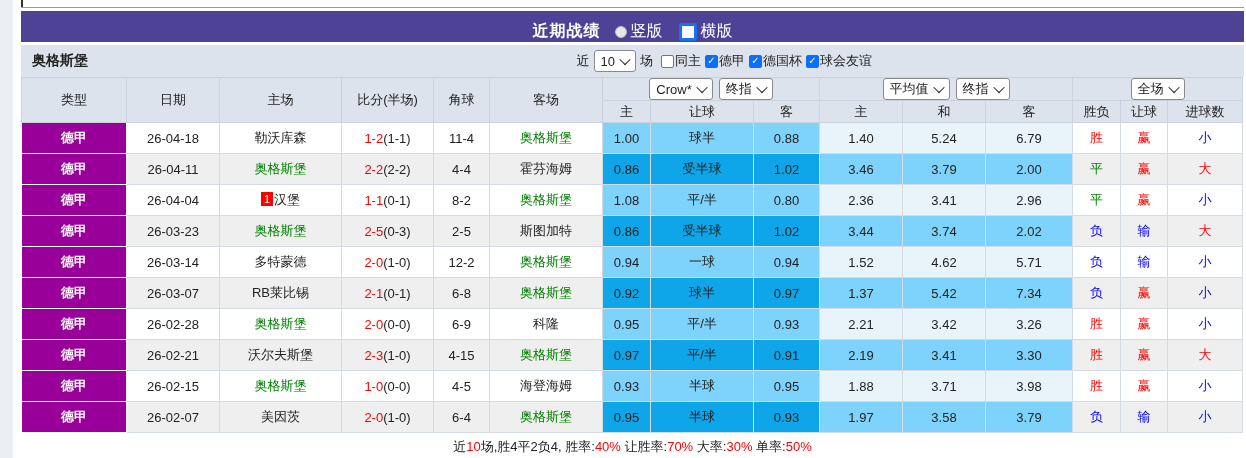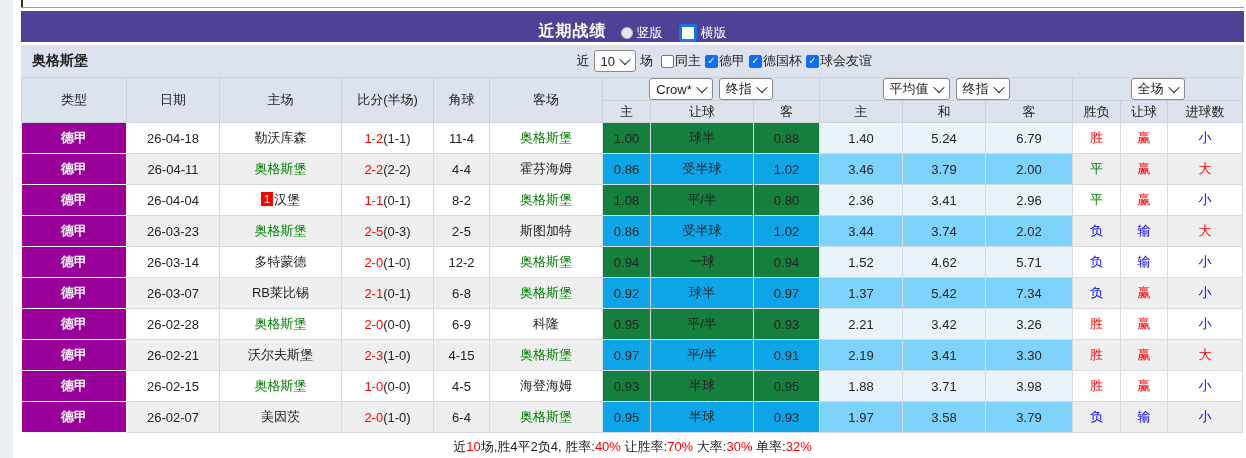--- a/index.html
+++ b/index.html
@@ -8,21 +8,21 @@
   .left-rail{position:absolute;left:0;top:0;width:13px;height:458px;background:#ebeff4;}
   .content{position:absolute;left:21px;top:0;width:1223px;}
   
   .top-strip{height:11px;position:relative;}
   .artifact-h{position:absolute;left:0;top:7px;right:0;height:1px;background:#9a9a9a;}
   .artifact-v{position:absolute;left:0;top:0;width:2px;height:7px;background:#333;}
   
   .banner{height:31px;background:#4e4296;display:flex;align-items:flex-end;justify-content:center;gap:14px;}
   .banner-title{color:#fff;font-weight:bold;font-size:16px;letter-spacing:1px;}
   .radio-group{display:flex;align-items:center;gap:16px;}
-  .radio-item{display:flex;align-items:center;gap:4px;color:#fff;font-size:13px;cursor:pointer;}
+  .radio-item{display:flex;align-items:center;gap:4px;color:#fff;font-size:16px;cursor:pointer;}
   .radio{width:12px;height:12px;border-radius:50%;box-sizing:border-box;}
   .radio.unsel{background:#e8e8e8;border:1px solid #bbb;}
   .radio.sel{background:#fff;border:3px solid #1a73e8;}
   
   .gap3{height:3px;background:#fff;}
   .filter-row{height:32px;background:#dde3ed;display:flex;align-items:center;font-size:13px;}
   .team-name{font-weight:bold;font-size:14px;padding-left:11px;}
   .filter-controls{margin-left:auto;margin-right:372px;display:flex;align-items:center;gap:4px;}
   .sel{display:inline-flex;align-items:center;gap:6px;background:#fff;border:1px solid #8a8a8a;
        border-radius:3px;padding:1px 6px;height:18px;font-size:13px;cursor:pointer;}
@@ -36,21 +36,21 @@
   
   table{border-collapse:collapse;table-layout:fixed;width:1221px;font-size:13px;}
   th,td{border:1px solid #c9d2dd;text-align:center;padding:0;overflow:hidden;white-space:nowrap;}
   thead th{background:#dde3ed;font-weight:normal;color:#222;}
   thead tr.h1 th{height:18px;}
   thead tr.h2 th{height:21px;}
   .selwrap{display:flex;align-items:center;justify-content:center;gap:6px;}
   tbody td{height:30px;border-color:#d5dbe3;}
   tr.odd td{background:#fff;}
   tr.even td{background:#efefef;}
-  tr.odd td.a{background:#15803d;}
+  tr.odd td.a{background:#7dd3fc;}
   tr.even td.a{background:#0ea5e9;}
   tr.odd td.e{background:#e9f4fa;}
   tr.even td.e{background:#7dd3fc;margin-top:30px;}
   td.league{background:#990099 !important;color:#fff;font-weight:bold;border:1px solid #fff;}
   .c-red{color:#ff0000;}
   .c-green{color:#008000;}
   .c-blue{color:#0000ff;}
   .c-black{color:#222;}
   .badge{display:inline-block;background:#ff0000;color:#fff;font-size:11px;line-height:14px;
          padding:0 3px;margin-right:1px;vertical-align:1px;}
@@ -352,15 +352,15 @@
           <td class="e"><span>1.97</span></td>
           <td class="e"><span>3.58</span></td>
           <td class="e"><span>3.79</span></td>
           <td><span class="c-blue">负</span></td>
           <td><span class="c-blue">输</span></td>
           <td><span class="c-blue">小</span></td>
         </tr>
       </tbody>
   </table>
 
-  <div class="footer"><span class="c-black">近</span><span class="c-red">10</span><span class="c-black">场,胜4平2负4, 胜率:</span><span class="c-red">40%</span><span class="c-black"> 让胜率:</span><span class="c-red">70%</span><span class="c-black"> 大率:</span><span class="c-red">30%</span><span class="c-black"> 单率:</span><span class="c-red">32%</span></div>
+  <div class="footer"><span class="c-black">近</span><span class="c-red">10</span><span class="c-black">场,胜4平2负4, 胜率:</span><span class="c-red">40%</span><span class="c-black"> 让胜率:</span><span class="c-red">70%</span><span class="c-black"> 大率:</span><span class="c-red">30%</span><span class="c-black"> 单率:</span><span class="c-red">50%</span></div>
 
 </div>
 
 </body></html>

